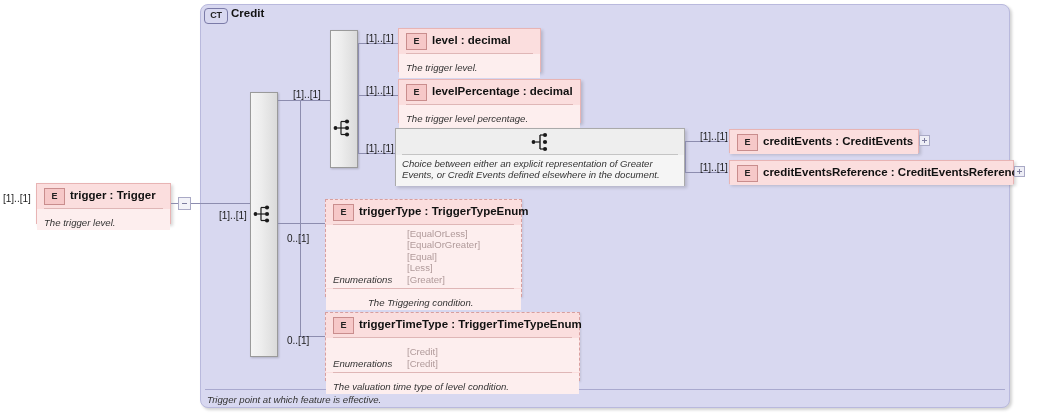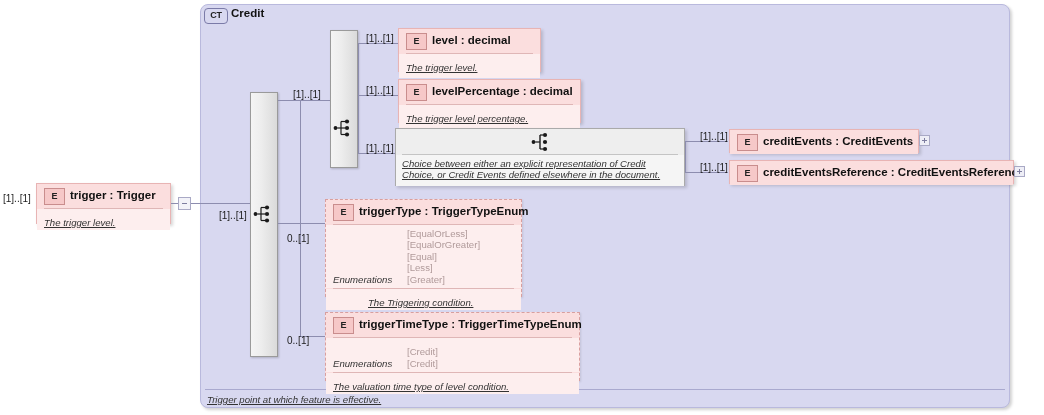--- a/index.html
+++ b/index.html
@@ -21,21 +21,20 @@
     font-size:11.5px;
     font-weight:bold;
     color:#111;
     white-space:nowrap;
   }
   .doc{
     font-size:9.6px;
     font-style:italic;
     color:#333;
     white-space:nowrap;
-    text-decoration:underline;
   }
 
   
   .ct-box{
     left:200px;top:4px;width:810px;height:404px;
     background:#d8d8f0;
     border:1px solid #b9b9dd;
     border-radius:8px;
     box-sizing:border-box;
     box-shadow:2px 2px 3px rgba(0,0,0,.18);
@@ -279,21 +278,21 @@
         <line x1="9" y1="4" x2="9" y2="18" stroke="#1a1a1a" stroke-width="1.4"></line>
         <line x1="9" y1="4" x2="12" y2="4" stroke="#1a1a1a" stroke-width="1.2"></line>
         <line x1="9" y1="18" x2="12" y2="18" stroke="#1a1a1a" stroke-width="1.2"></line>
         <circle cx="14" cy="4" r="2.1" fill="#1a1a1a"></circle>
         <circle cx="14" cy="11" r="2.1" fill="#1a1a1a"></circle>
         <circle cx="14" cy="18" r="2.1" fill="#1a1a1a"></circle>
       </svg>
     </div>
     <div class="sep"></div>
     <div style="padding:3px 6px 0 6px;background:#f5f5f5;height:28px;">
-      <span class="doc" style="white-space:normal;display:block;line-height:11px;">Choice between either an explicit representation of Credit Choice, or Credit Events defined elsewhere in the document.</span>
+      <span class="doc" style="white-space:normal;display:block;line-height:11px;">Choice between either an explicit representation of Greater Events, or Credit Events defined elsewhere in the document.</span>
     </div>
   </div>
 
   <div class="ln lnv abs" style="left:685px;top:141px;height:31px;"></div>
   <div class="ln lnh abs" style="left:685px;top:141px;width:43px;"></div>
   <div class="card" style="left:700px;top:131px;">[1]..[1]</div>
   <div class="ln lnh abs" style="left:685px;top:172px;width:43px;"></div>
   <div class="card" style="left:700px;top:162px;">[1]..[1]</div>
 
   <div class="abs elem" style="left:729px;top:129px;width:190px;height:24px;">

